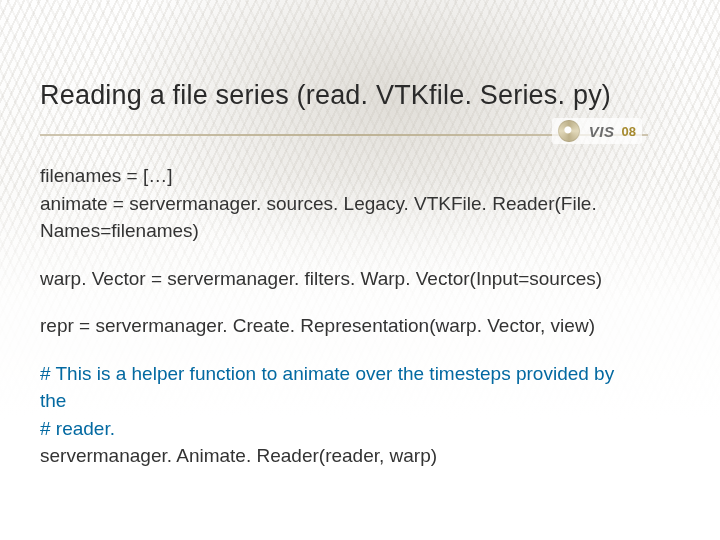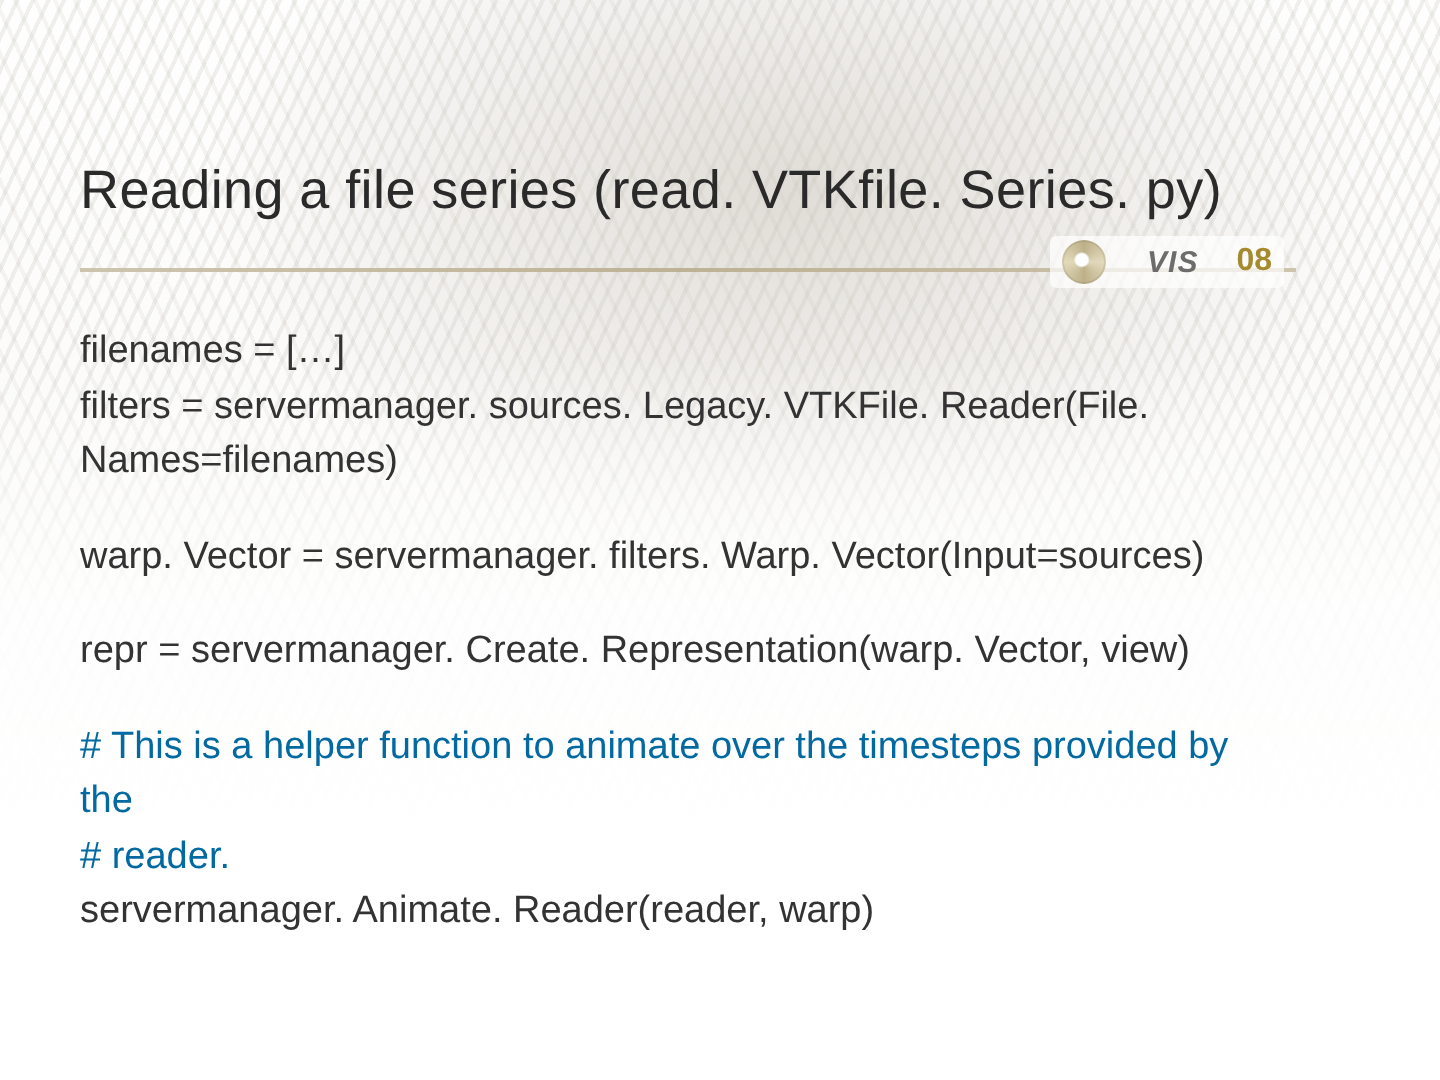--- a/index.html
+++ b/index.html
@@ -7,27 +7,27 @@
       radial-gradient(ellipse 420px 260px at 55% 18%, rgba(200,195,185,.55), rgba(255,255,255,0) 70%),
       repeating-linear-gradient(115deg, rgba(190,185,175,.22) 0 2px, rgba(255,255,255,0) 2px 7px),
       repeating-linear-gradient(65deg, rgba(190,185,175,.14) 0 2px, rgba(255,255,255,0) 2px 9px),
       linear-gradient(#fefefe,#f7f6f3);
       filter:blur(.3px)}
   .fade{position:absolute;inset:0;background:linear-gradient(to bottom, rgba(255,255,255,0) 0, rgba(255,255,255,0) 180px, rgba(255,255,255,.85) 300px, #fff 420px)}
   .slide{position:relative;padding:0;width:672px;height:540px}
   .title{position:absolute;left:40px;top:80px;font-size:27px;color:#2a2a2a;letter-spacing:.2px}
   .rule-wrap{position:absolute;left:40px;right:24px;top:120px;height:34px}
   .rule{position:absolute;left:0;right:0;top:14px;height:2px;background:linear-gradient(to right,#c9bfa7,#b9ad8d 50%,#c9bfa7);opacity:.9}
-  .brand{position:absolute;right:6px;top:-2px;display:flex;align-items:center;gap:21px;padding:2px 6px;background:rgba(255,255,255,.7);border-radius:3px}
+  .brand{position:absolute;right:6px;top:-2px;display:flex;align-items:center;gap:9px;padding:2px 6px;background:rgba(255,255,255,.7);border-radius:3px}
   .brand .burst{width:22px;height:22px;border-radius:50%;
       background:radial-gradient(circle at 45% 45%, #fff 0 3px, rgba(0,0,0,0) 4px),
                  conic-gradient(#bdb089,#e2d9bb,#bdb089,#e2d9bb,#bdb089);
       box-shadow:0 0 0 1px rgba(0,0,0,.08) inset}
   .brand .txt{font-style:italic;font-weight:bold;color:#6c6c6c;font-size:15px;letter-spacing:.5px}
-  .brand .yr{color:#a68a2e;font-size:16px;font-weight:bold;margin-left:-2px}
+  .brand .yr{color:#a68a2e;font-size:13px;font-weight:bold;margin-left:-2px}
   .body{position:absolute;left:40px;right:40px;top:162px;font-size:19px;color:#333;line-height:1.45}
   .blk{margin-bottom:20px}
   .comment{color:#0369a1}
   .line{white-space:pre-wrap}
 </style>
 </head>
 <body>
 <div class="bg"></div>
 <div class="fade"></div>
 
@@ -41,21 +41,21 @@
       <span class="burst"></span>
       <span class="txt">VIS</span>
       <span class="yr">08</span>
     </div>
   </div>
 
   <div class="body">
 
     <div class="blk">
       <div class="line">filenames = […]</div>
-      <div class="line">filters = servermanager. sources. Legacy. VTKFile. Reader(File. Names=filenames)</div>
+      <div class="line">animate = servermanager. sources. Legacy. VTKFile. Reader(File. Names=filenames)</div>
     </div>
 
     <div class="blk">
       <div class="line">warp. Vector = servermanager. filters. Warp. Vector(Input=sources)</div>
     </div>
 
     <div class="blk">
       <div class="line">repr = servermanager. Create. Representation(warp. Vector, view)</div>
     </div>
 

